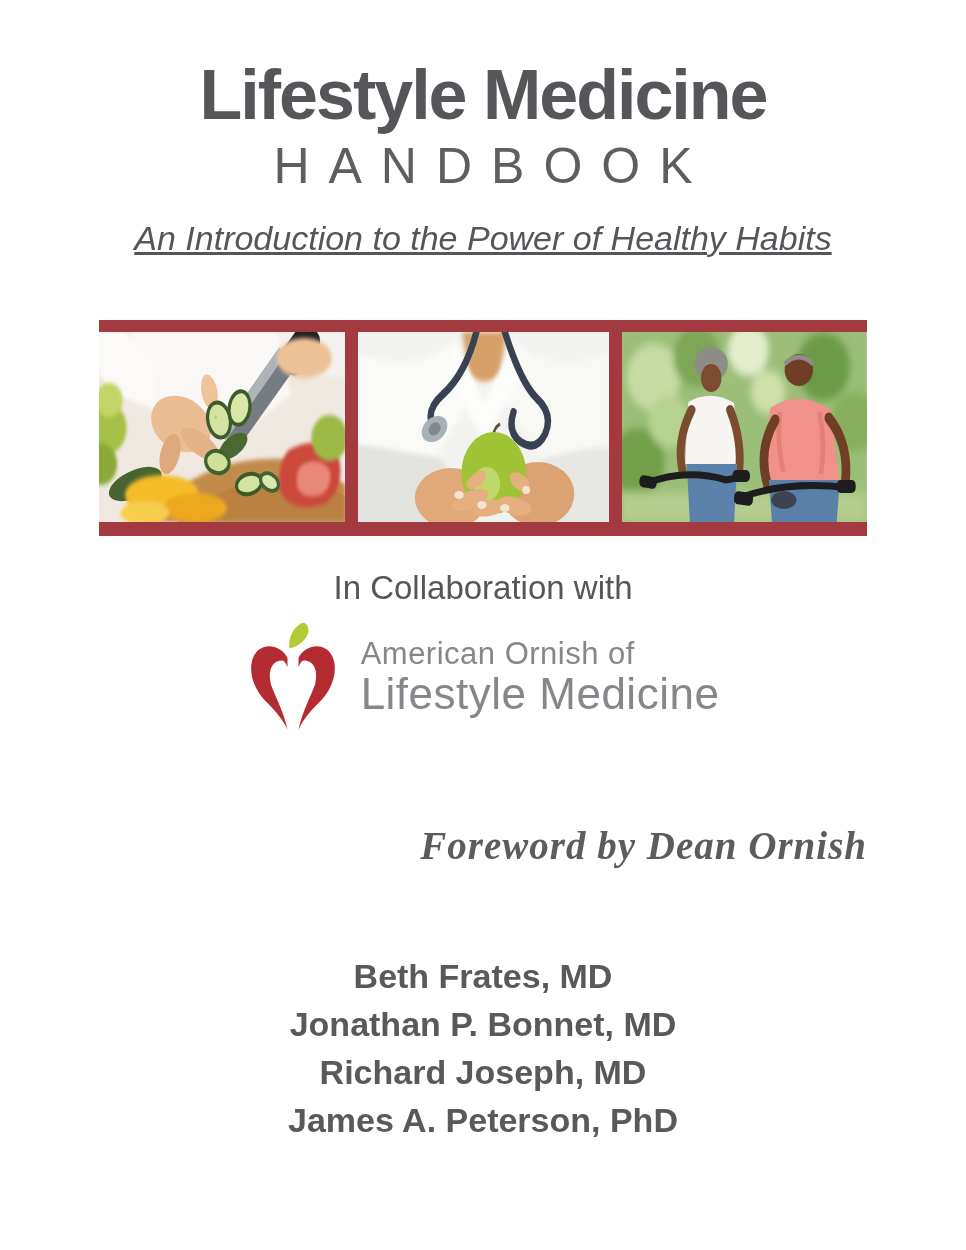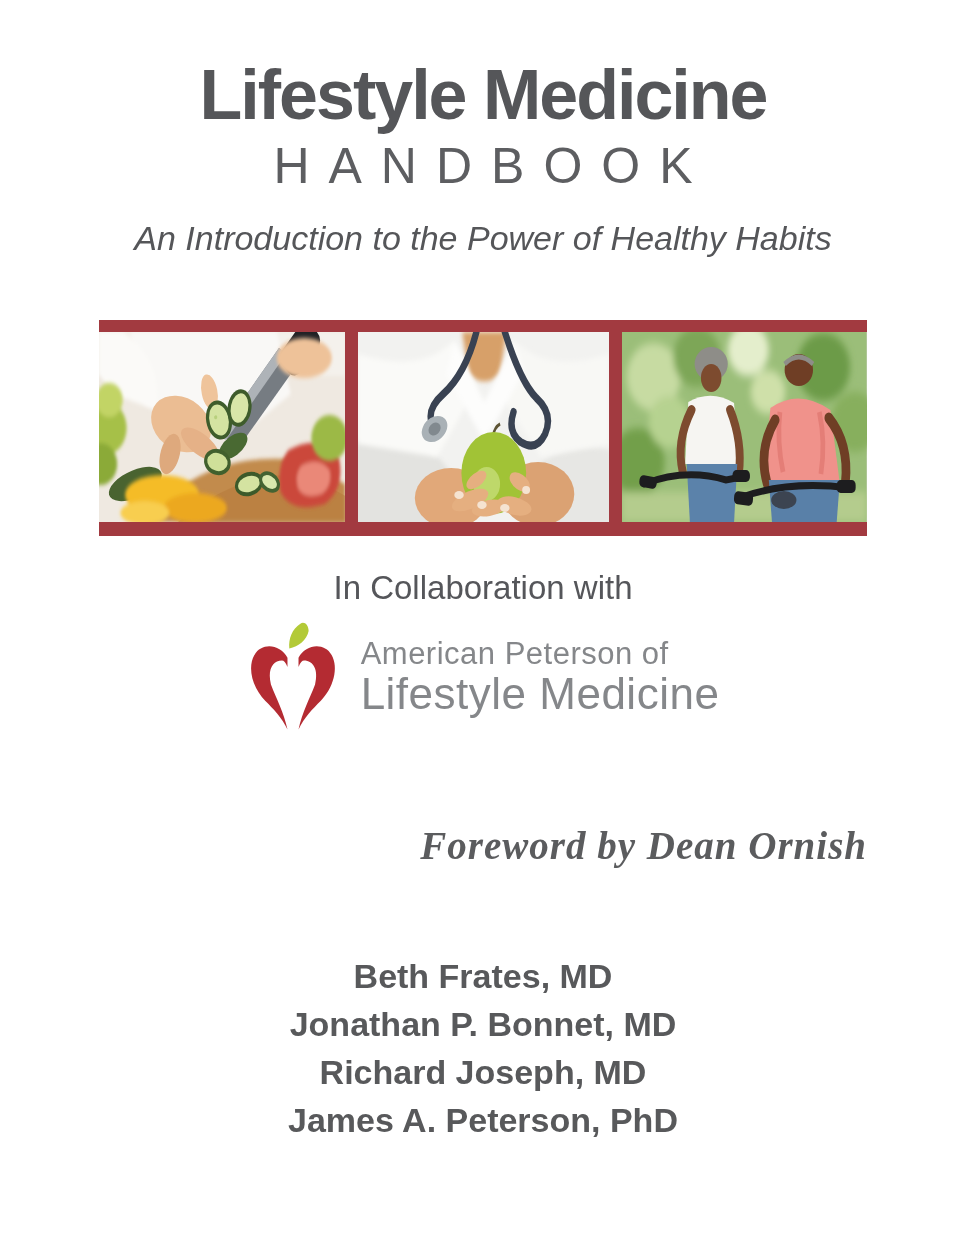--- a/index.html
+++ b/index.html
@@ -29,20 +29,21 @@
     text-indent:19px; 
     color:#5d5e61;
     line-height:1.0;
   }
   .subtitle{
     margin-top:28px;
     font-size:34px;
     font-style:italic;
     color:#555659;
     letter-spacing:0px;
+    text-decoration:underline;
   }
   .photo-band{
     margin-top:62px;
     height:190px;
     background:#a23a40;
     padding:12px 0 14px 0;
     display:flex;
     gap:13px;
   }
   .photo{height:190px;overflow:hidden;background:#ddd;}
@@ -256,21 +257,21 @@
 
   <div class="collab">In Collaboration with</div>
 
   <div class="logo-row">
     <svg class="logo-apple" viewBox="0 0 100 124" aria-hidden="true">
       <path d="M58,3 C49,9 45,19 46,30 C56,28 65,21 67,11 C67,4 62,0 58,3 Z" fill="#b3ca37"></path>
       <path d="M44,40 C36,25 16,23 8,37 C0,51 6,73 20,87 C28,95 38,105 44,118 C40,99 32,85 26,69 C22,53 28,43 38,43 C40,43 42,45 44,50 Z" fill="#b42b32"></path>
       <path d="M56,40 C64,25 84,23 92,37 C100,51 94,73 80,87 C72,95 62,105 56,118 C60,99 68,85 74,69 C78,53 72,43 62,43 C60,43 58,45 56,50 Z" fill="#b42b32"></path>
     </svg>
     <div class="logo-text">
-      <div class="logo-line1">American Peterson of</div>
+      <div class="logo-line1">American Ornish of</div>
       <div class="logo-line2">Lifestyle Medicine</div>
     </div>
   </div>
 
   <div class="foreword">Foreword by Dean Ornish</div>
 
   <div class="authors">
     <div class="author-line">Beth Frates, MD</div>
     <div class="author-line">Jonathan P. Bonnet, MD</div>
     <div class="author-line">Richard Joseph, MD</div>

